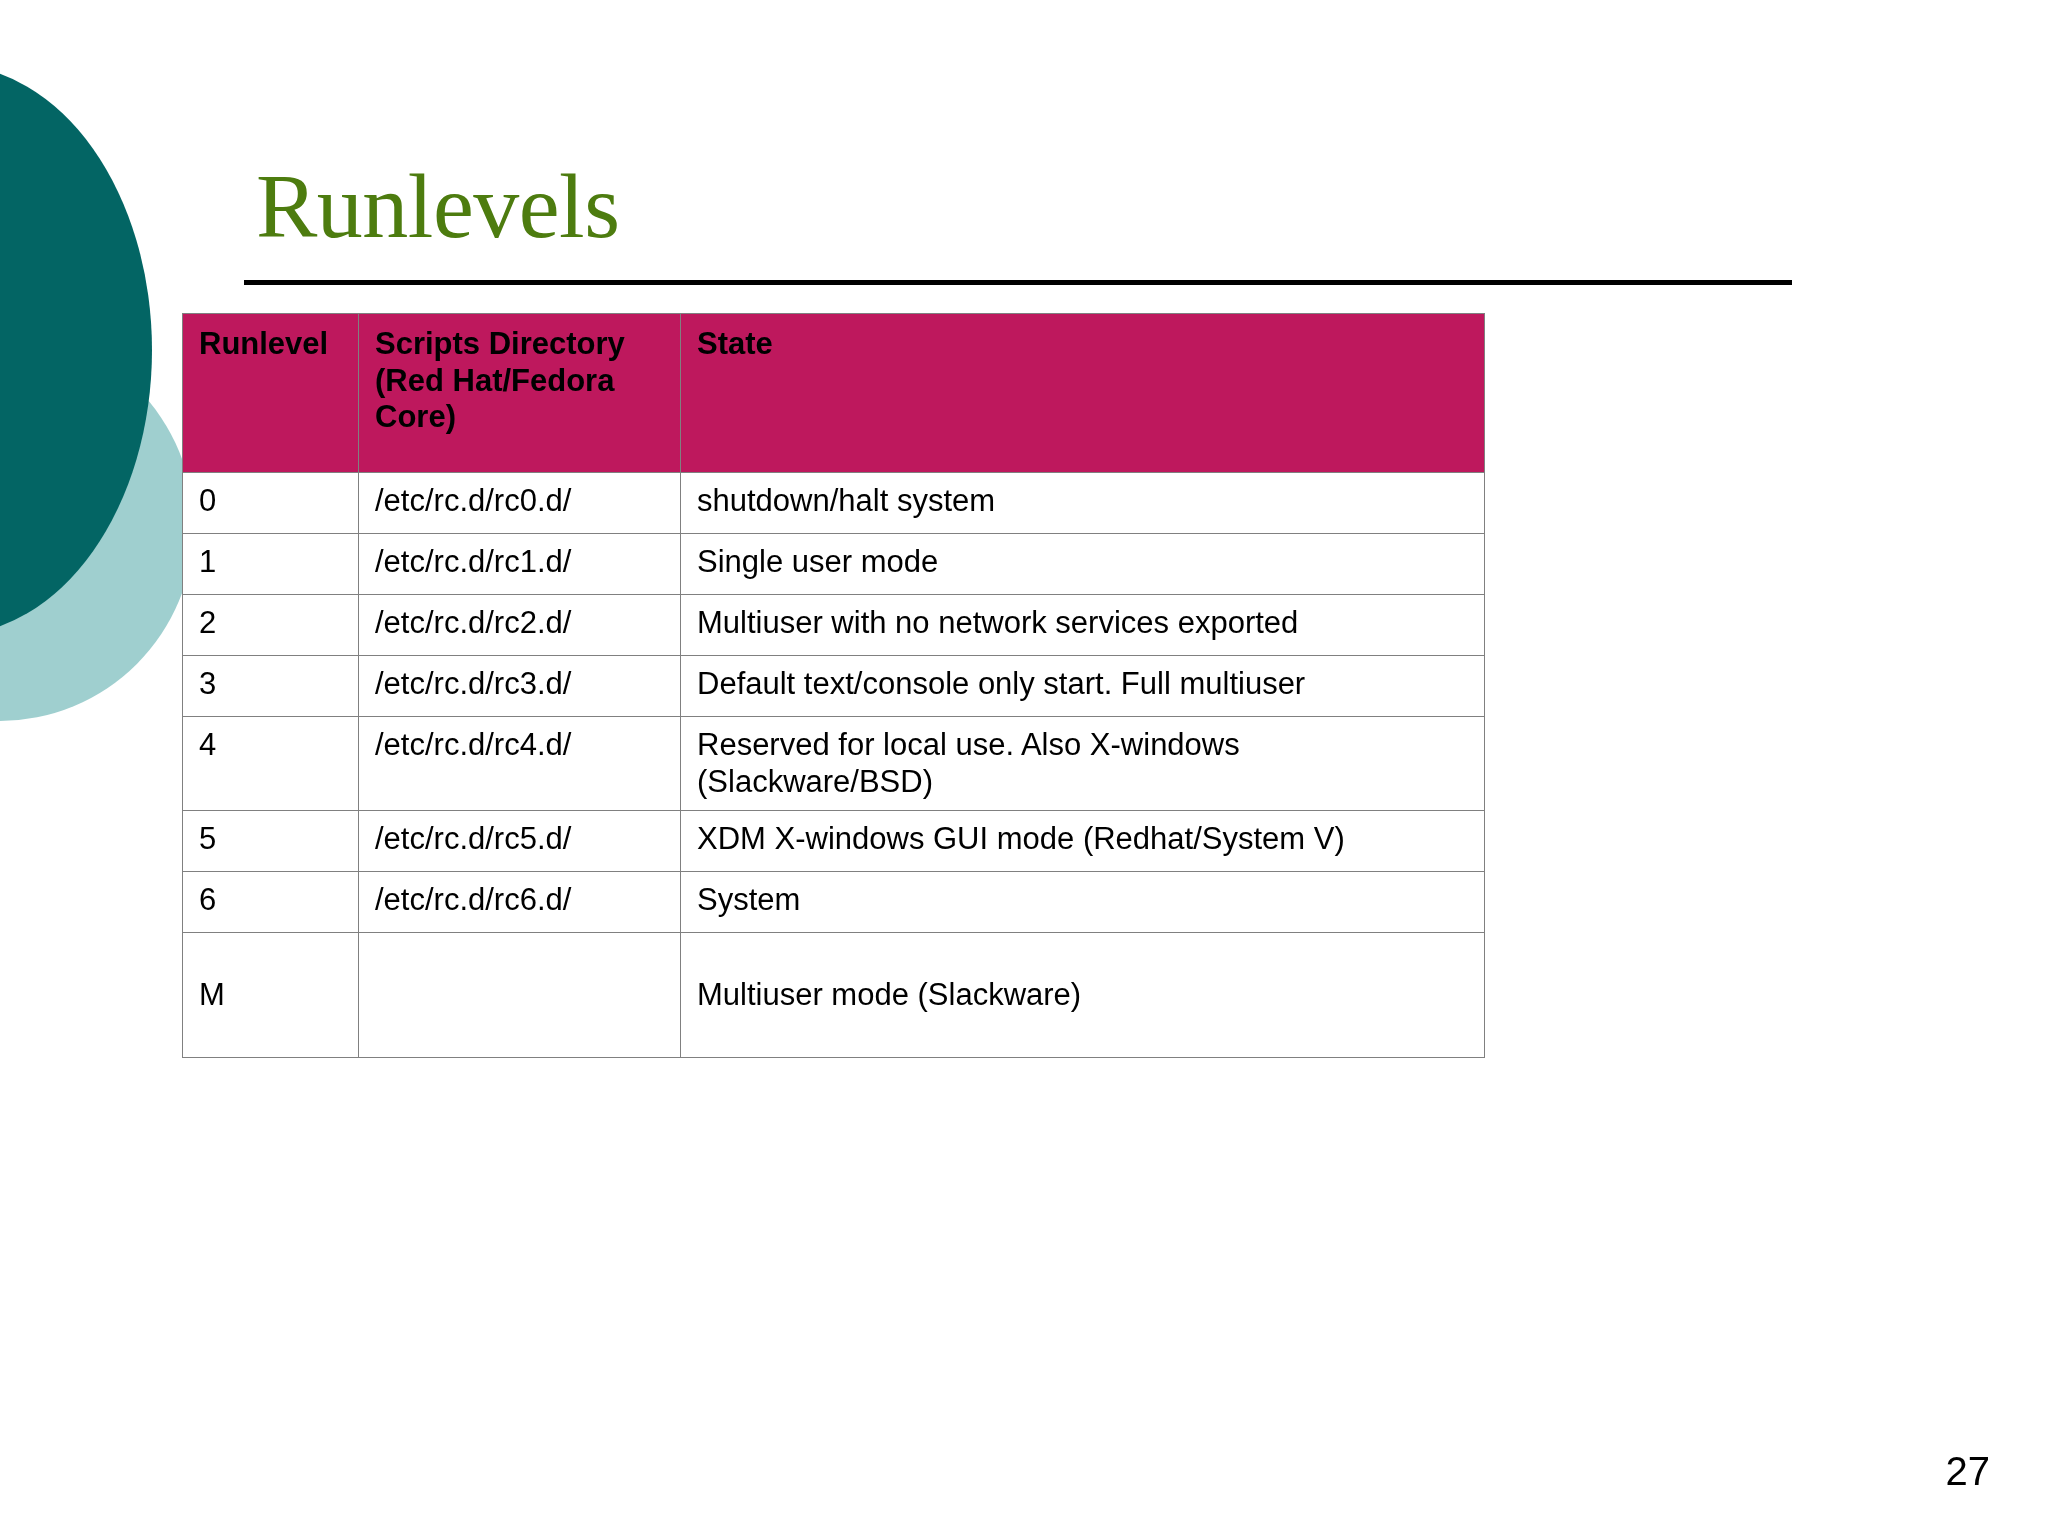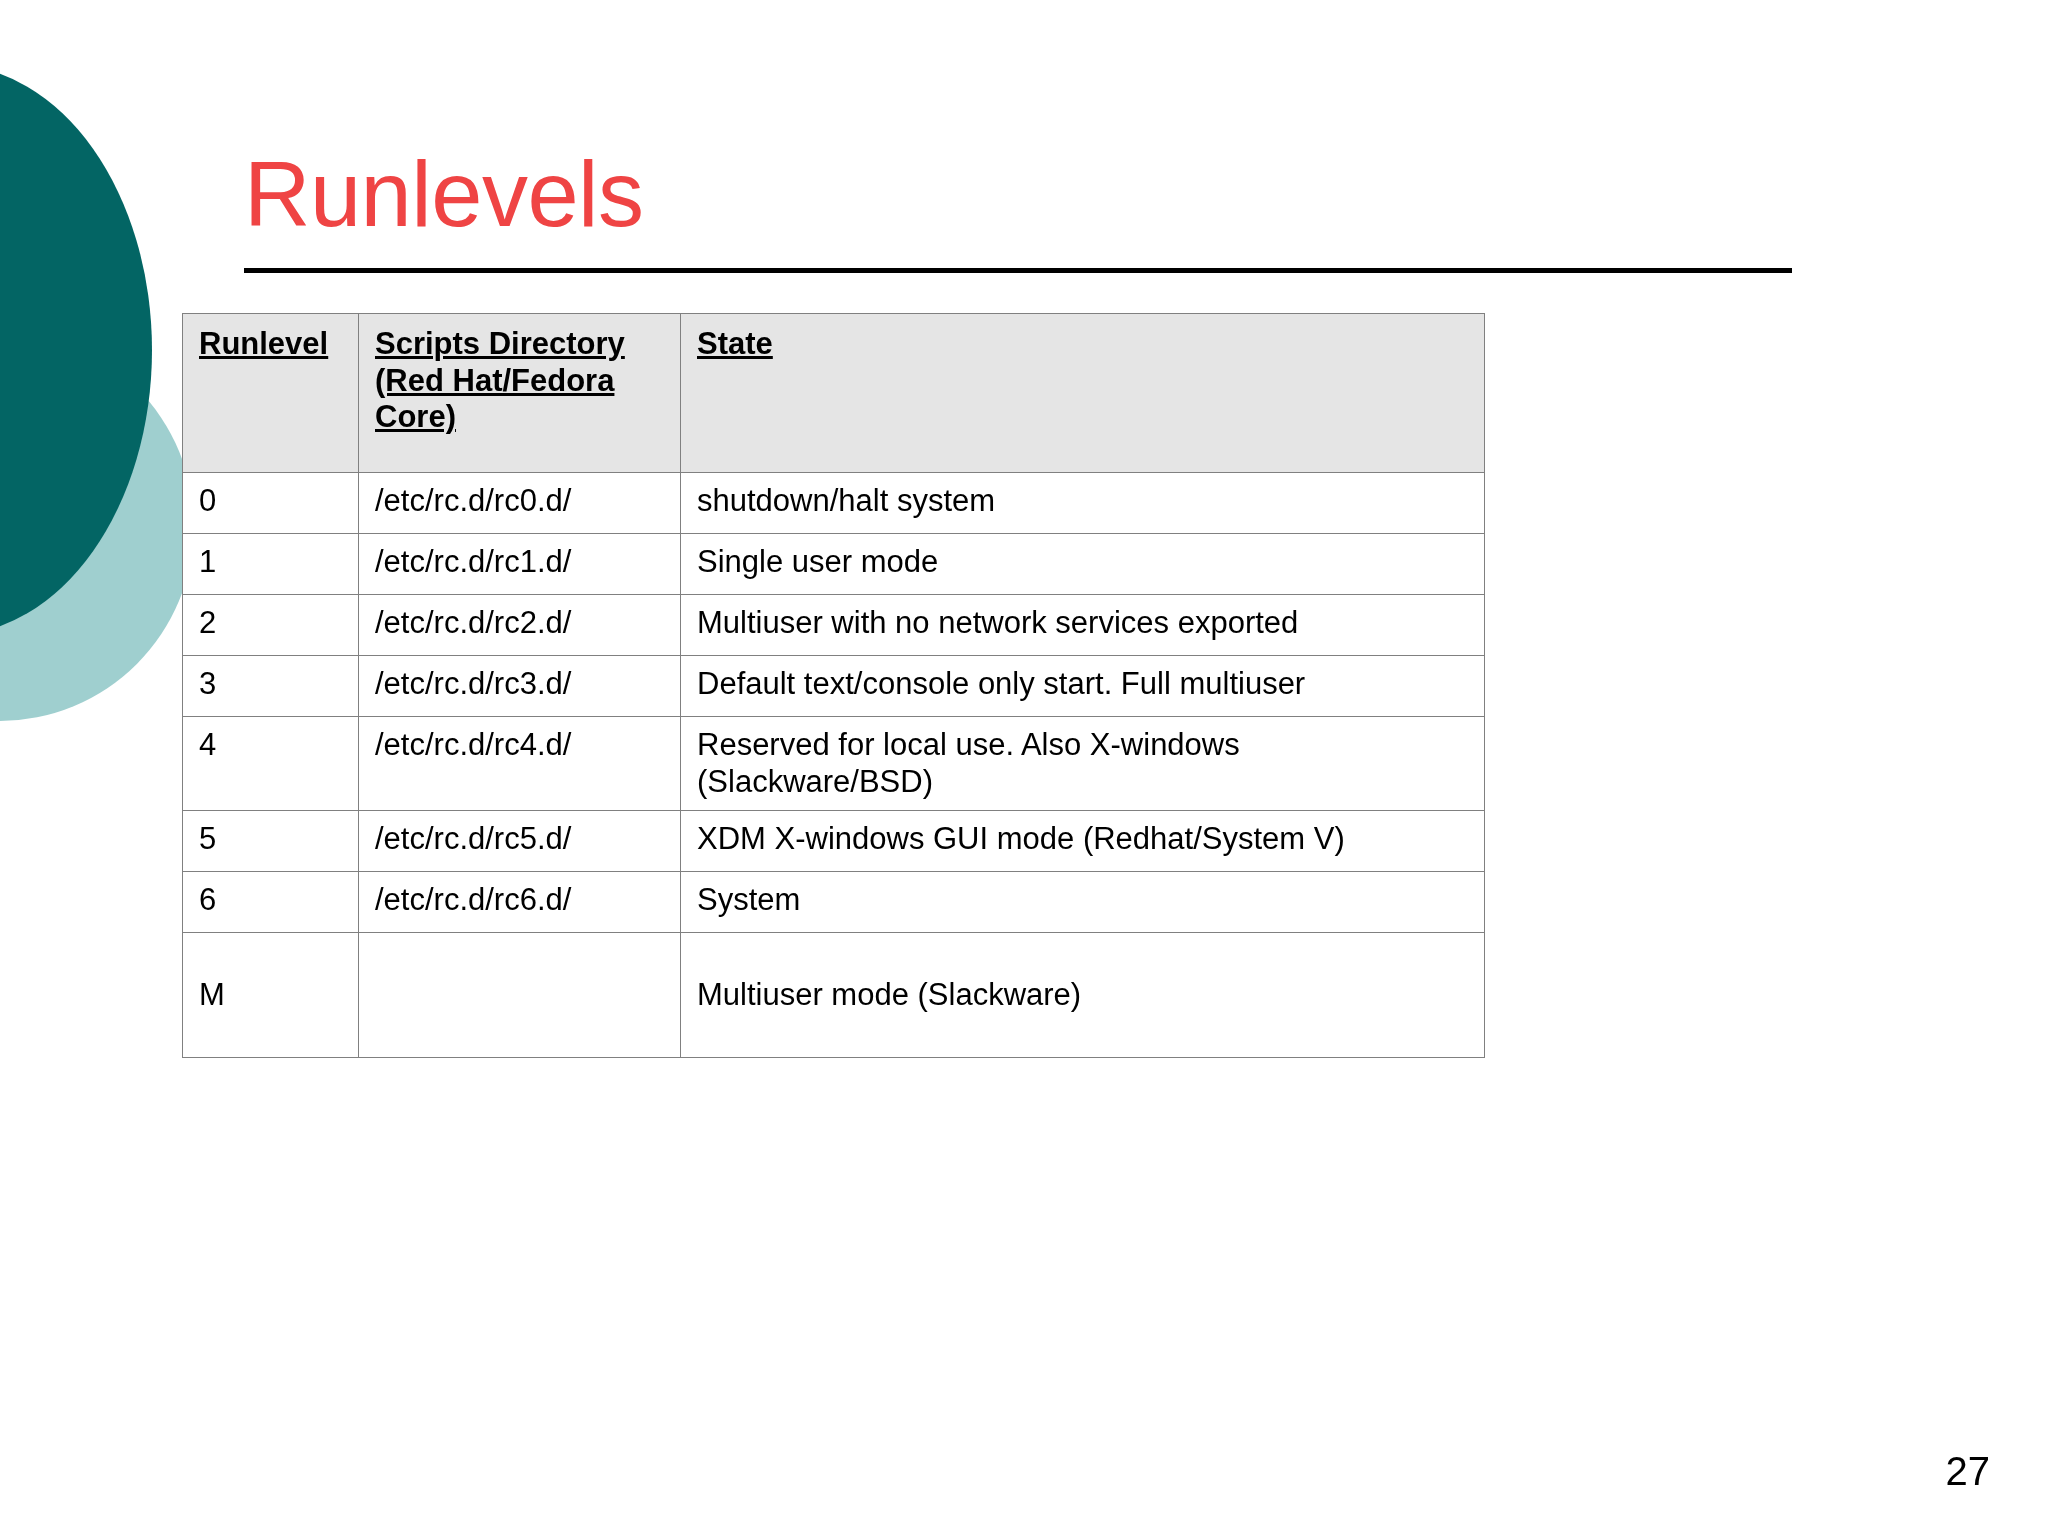--- a/index.html
+++ b/index.html
@@ -45,25 +45,26 @@
   
   #title-block {
     position: absolute;
     left: 244px;
     top: 148px;
     width: 1548px;
   }
   #page-title {
     font-size: 92px;
     line-height: 1.0;
-    color: #ef4444;
+    color: #4d7c0f;
     font-weight: normal;
     letter-spacing: -0.5px;
-    margin: 0;
+    margin: 12px;
     white-space: nowrap;
+    font-family: Liberation Serif, serif;
   }
   #title-rule {
     margin-top: 28px;
     width: 1548px;
     height: 5px;
     background: #000000;
   }
 
   
   #runlevels-table {
@@ -84,26 +85,25 @@
     text-align: left;
     vertical-align: top;
     padding: 10px 14px 10px 16px;
     font-size: 31px;
     line-height: 1.18;
     color: #000000;
     background: #ffffff;
     white-space: normal;
   }
   #runlevels-table thead th {
-    background: #e5e5e5;
+    background: #be185d;
     font-weight: bold;
     height: 136px;
     vertical-align: top;
     padding-top: 12px;
-    text-decoration: underline;
   }
   #runlevels-table tbody td {
     height: 40px;
   }
   #runlevels-table tbody tr.tall td {
     height: 104px;
     vertical-align: middle;
     padding-top: 10px;
   }
   .state-nowrap { white-space: nowrap; margin-left: 39px; }

